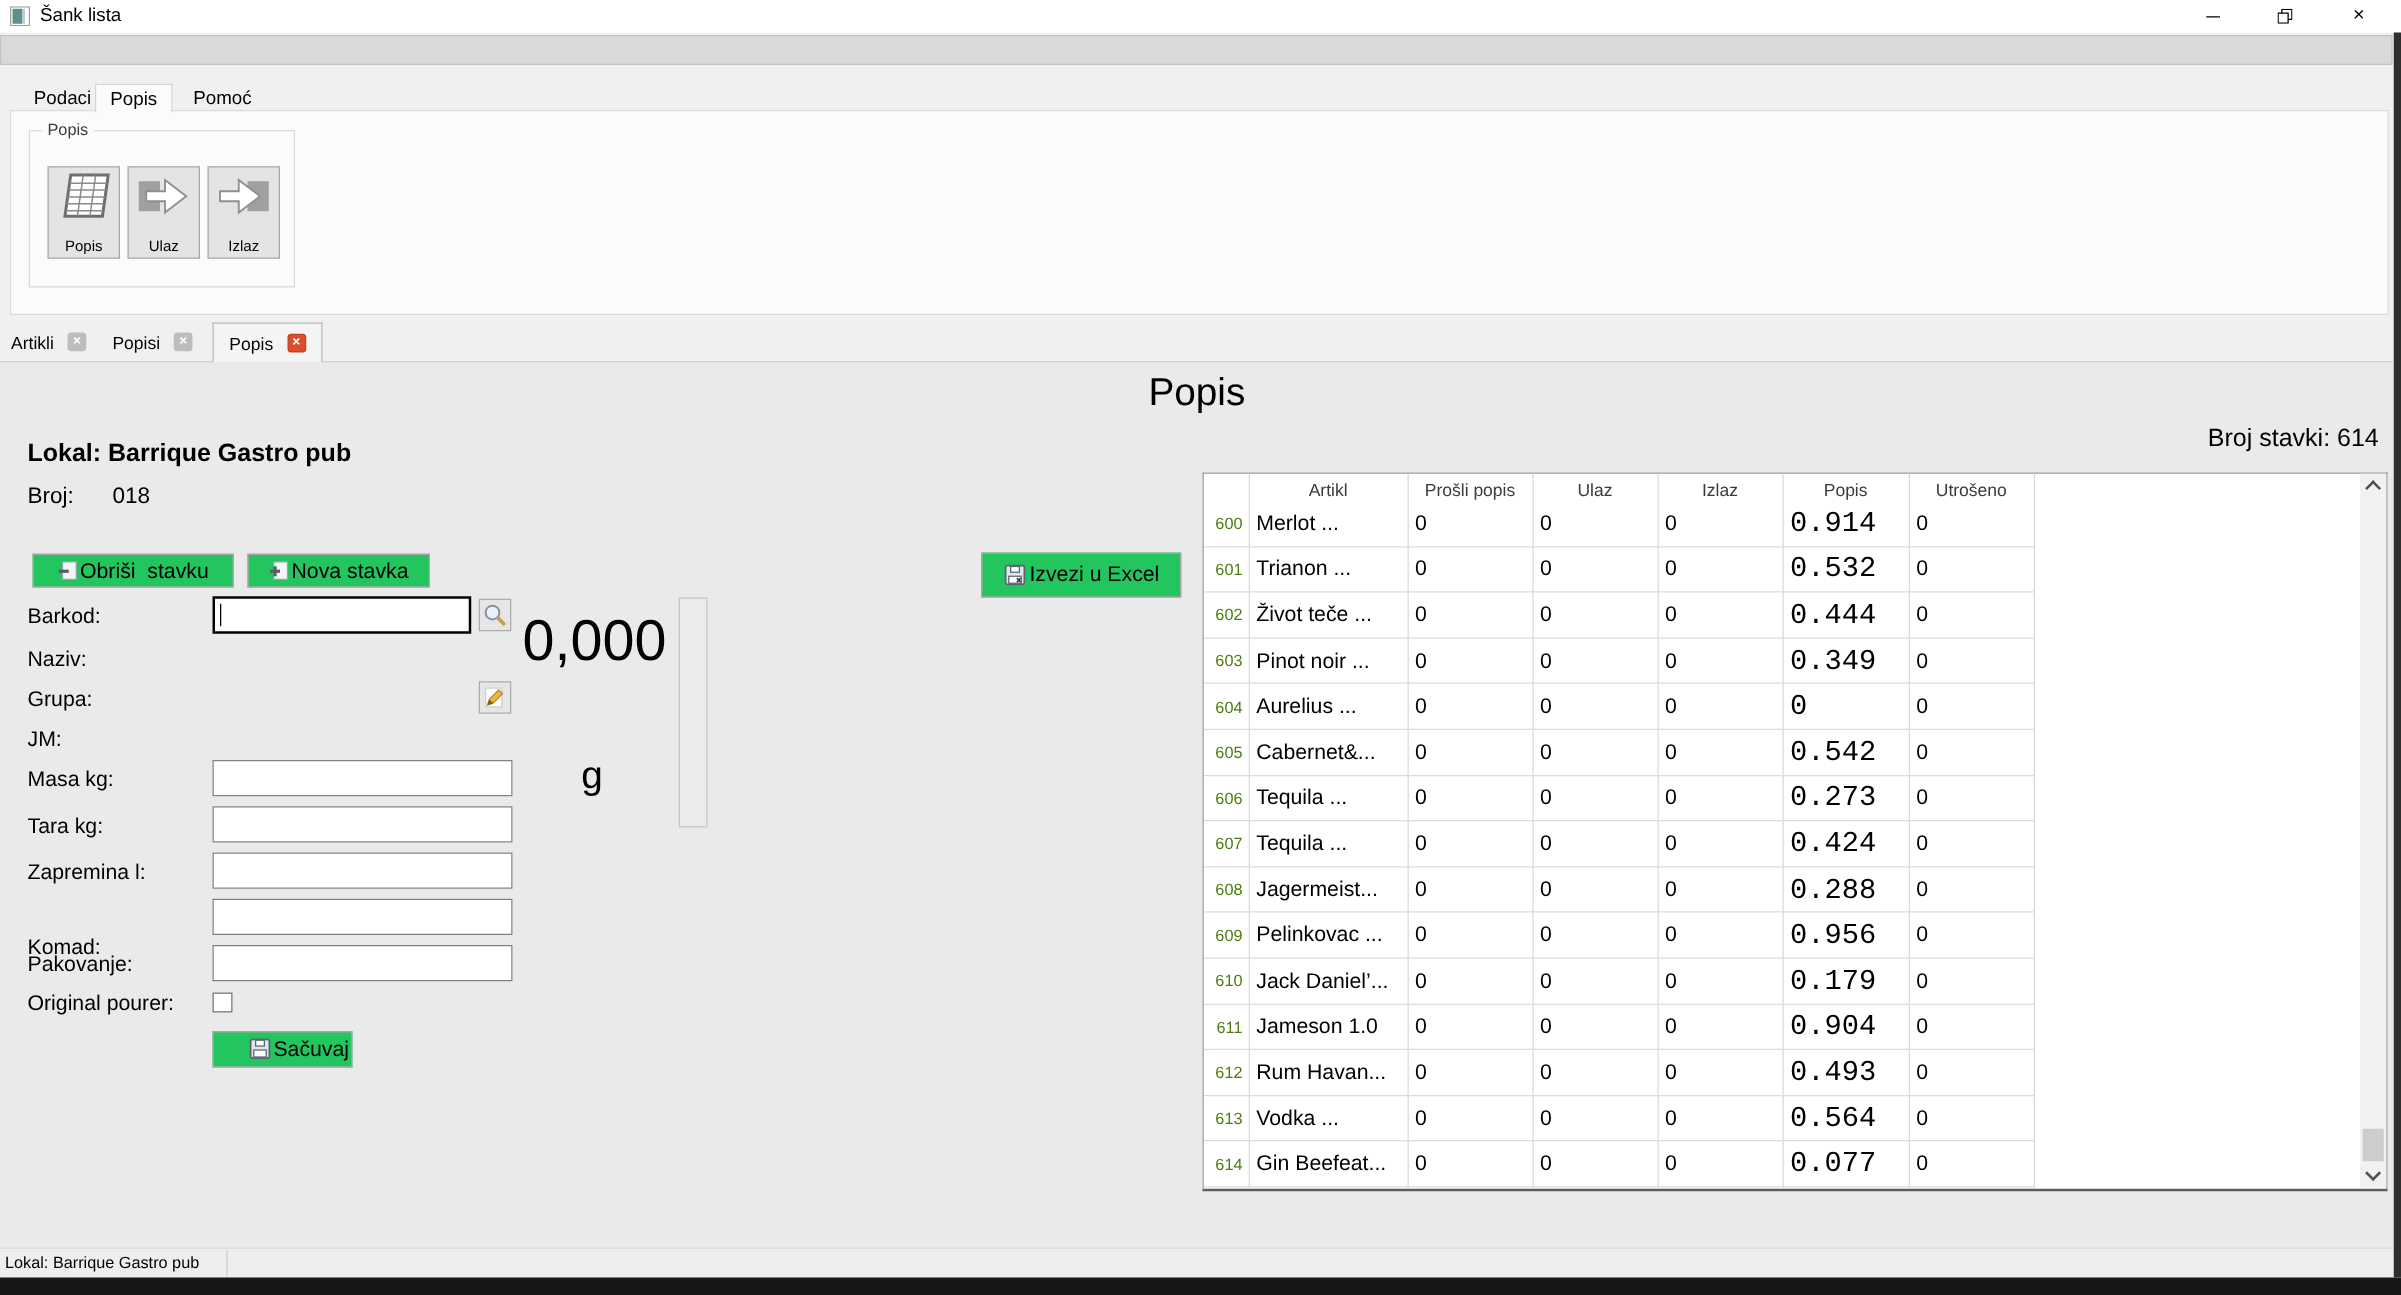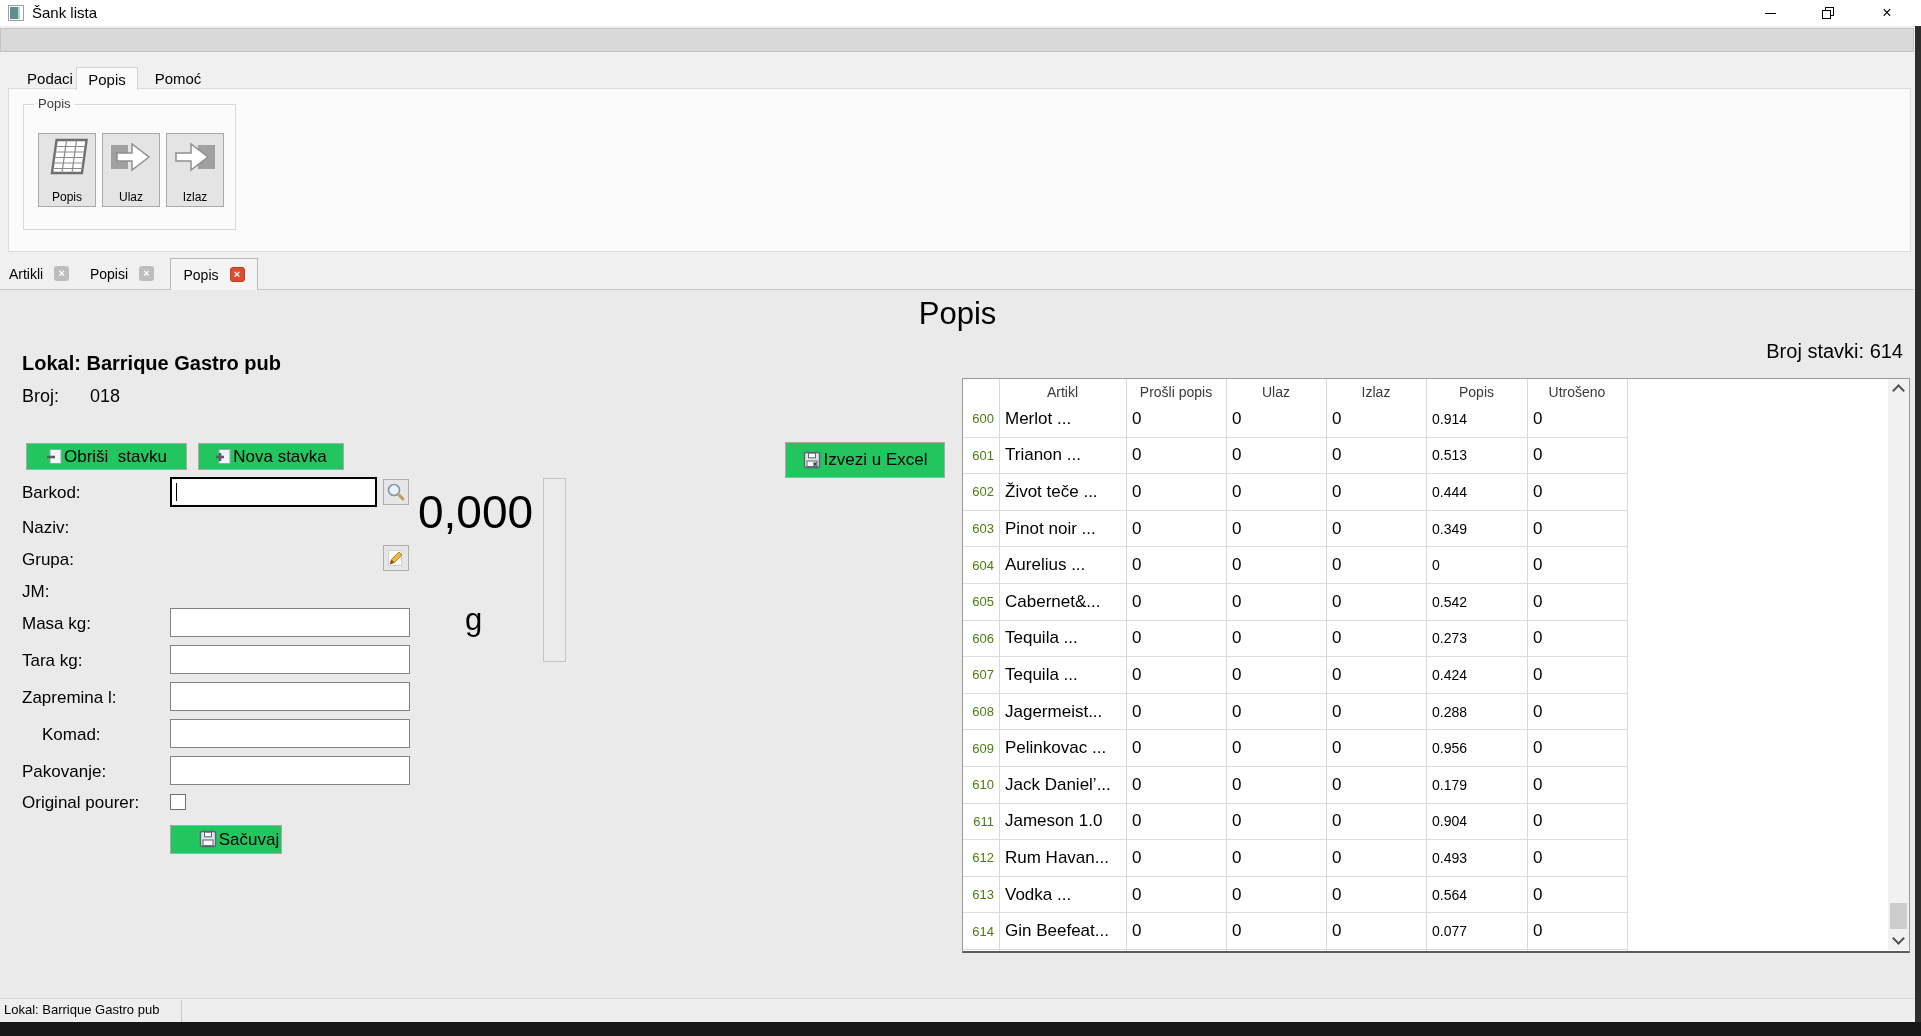--- a/index.html
+++ b/index.html
@@ -63,21 +63,21 @@
   .ghead .hc{display:flex;align-items:flex-end;justify-content:center;padding-bottom:1px;box-sizing:border-box;}
   .gvline{position:absolute;top:0;bottom:0;width:1px;background:#d9d9d9;}
   .growhost{position:absolute;left:0;top:22px;width:664px;}
   .trow{display:flex;height:36.6px;box-sizing:border-box;border-bottom:1px solid #dcdcdc;align-items:center;}
   .tc{box-sizing:border-box;overflow:hidden;white-space:nowrap;}
   .tc0{width:36px;font-size:13px;color:#4d7c0f;text-align:right;padding-right:5px;}
   .tc1{width:127px;font-size:17px;padding-left:6px;}
   .tc2{width:100px;font-size:17px;padding-left:6px;}
   .tc3{width:100px;font-size:17px;padding-left:6px;}
   .tc4{width:100px;font-size:17px;padding-left:6px;}
-  .tc5{width:101px;font-size:14px;padding-left:6px;}
+  .tc5{width:101px;font-size:23px;padding-left:6px;font-family:Liberation Mono, monospace;}
   .tc6{width:100px;font-size:17px;padding-left:6px;}
   .w0{width:36px}.w1{width:127px}.w2{width:100px}.w3{width:100px}.w4{width:100px}.w5{width:101px}.w6{width:100px}
 
   .vscroll{position:absolute;right:0;top:0;width:21px;height:571px;background:#f1f1f1;}
   .sarrow{position:absolute;left:0;width:21px;height:19px;display:flex;align-items:center;justify-content:center;}
   .chev{width:7px;height:7px;border-left:2px solid #505050;border-bottom:2px solid #505050;}
   .chev.up{transform:rotate(135deg);margin-top:4px;}
   .chev.down{transform:rotate(-45deg);margin-bottom:4px;}
   .sthumb{position:absolute;left:2px;top:524px;width:17px;height:26px;background:#cdcdcd;}
 
@@ -204,21 +204,21 @@
       <span class="lbl">Izvezi u Excel</span>
     </div>
 
     <div class="abs flabel" style="top:193px;">Barkod:</div>
     <div class="abs flabel" style="top:228px;">Naziv:</div>
     <div class="abs flabel" style="top:260px;">Grupa:</div>
     <div class="abs flabel" style="top:292px;">JM:</div>
     <div class="abs flabel" style="top:324px;">Masa kg:</div>
     <div class="abs flabel" style="top:361px;">Tara kg:</div>
     <div class="abs flabel" style="top:398px;">Zapremina l:</div>
-    <div class="abs flabel" style="top:435px;margin-left:20px;">Komad:</div>
+    <div class="abs flabel" style="top:458px;">Komad:</div>
     <div class="abs flabel" style="top:472px;">Pakovanje:</div>
     <div class="abs flabel" style="top:503px;">Original pourer:</div>
 
     <input class="abs tinput barkod" value="" style="">
     <div class="abs caret"></div>
     <div class="abs sqbtn" style="left:383px;top:189px;">
       <svg width="22" height="22">
         <circle cx="9" cy="9" r="5.5" fill="#eaf1f8" stroke="#8495a6" stroke-width="1.6"></circle>
         <line x1="13.5" y1="13.5" x2="18" y2="18" stroke="#c79a5a" stroke-width="3" stroke-linecap="round"></line>
       </svg>
@@ -278,21 +278,21 @@
             <div class="tc tc4">0</div>
             <div class="tc tc5">0.914</div>
             <div class="tc tc6">0</div>
           </div>
           <div class="trow">
             <div class="tc tc0">601</div>
             <div class="tc tc1">Trianon ...</div>
             <div class="tc tc2">0</div>
             <div class="tc tc3">0</div>
             <div class="tc tc4">0</div>
-            <div class="tc tc5">0.513</div>
+            <div class="tc tc5">0.532</div>
             <div class="tc tc6">0</div>
           </div>
           <div class="trow">
             <div class="tc tc0">602</div>
             <div class="tc tc1">Život teče ...</div>
             <div class="tc tc2">0</div>
             <div class="tc tc3">0</div>
             <div class="tc tc4">0</div>
             <div class="tc tc5">0.444</div>
             <div class="tc tc6">0</div>

